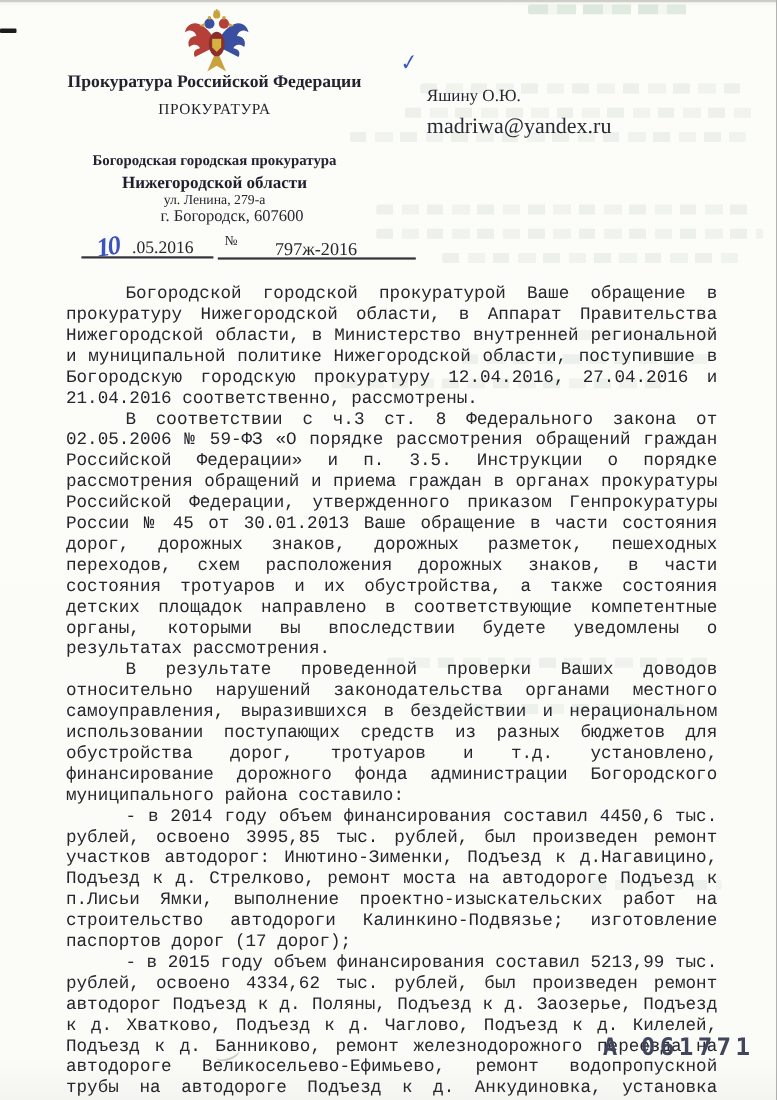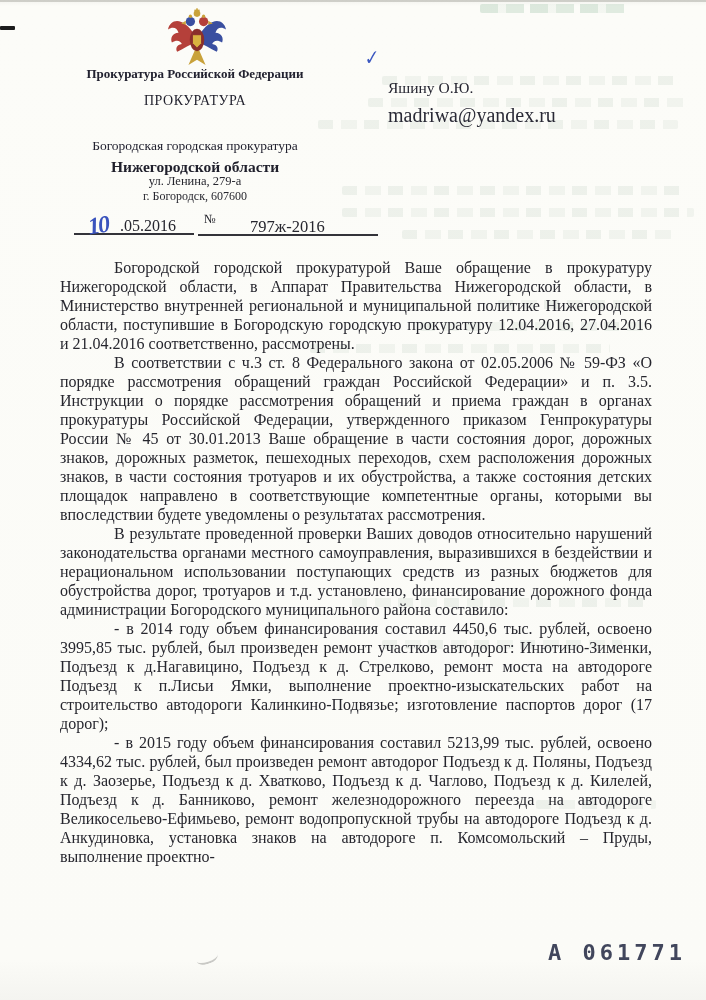--- a/index.html
+++ b/index.html
@@ -11,26 +11,26 @@
     color:#26262e;
   }
   .scan-top-edge { position:absolute; left:0; top:0; width:706px; height:2px; background:rgba(175,175,168,.55); }
   .edge-mark { position:absolute; left:0; top:26px; width:15px; height:4px; background:#1c1c1c; border-radius:1px; }
 
   
   .emblem { position:absolute; left:164px; top:7px; width:66px; height:62px; }
 
   
   .letterhead { position:absolute; left:38px; top:66px; width:314px; text-align:center; }
-  .lh-fed   { position:absolute; left:0; top:0;   width:100%; font-size:13px; font-weight:bold; color:#222230; }
+  .lh-fed   { position:absolute; left:0; top:0;   width:100%; font-size:16px; font-weight:bold; color:#222230; }
   .lh-main  { position:absolute; left:0; top:27px; width:100%; font-size:14px; font-weight:normal; letter-spacing:.5px; color:#1f1f2b; }
   .lh-reg   { position:absolute; left:0; top:47px; width:100%; font-size:15.5px; font-weight:bold; color:#1f1f2b;margin-top:45px; }
-  .lh-local { position:absolute; left:0; top:72px; width:100%; font-size:13.5px; font-weight:normal; color:#222230; }
+  .lh-local { position:absolute; left:0; top:72px; width:100%; font-size:13.5px; font-weight:bold; color:#222230; }
   .lh-addr1 { position:absolute; left:0; top:108px; width:100%; font-size:12.5px; }
-  .lh-addr2 { position:absolute; left:0; top:123px; width:100%; font-size:12px; }
+  .lh-addr2 { position:absolute; left:16px; top:123px; width:100%; font-size:15px; }
 
   
   .addressee { position:absolute; left:360px; top:44px; width:300px; }
   .checkmark { position:absolute; left:4px; top:2px; font-size:19px; color:#3a56c0;
                transform:rotate(-12deg) skewX(-8deg); font-family:"DejaVu Sans",sans-serif; }
   .addr-name { position:absolute; left:28px; top:10px; font-size:15.5px; color:#242430;margin-top:25px; }
   .addr-email{ position:absolute; left:28px; top:60px; font-size:20px; color:#2a2a36; }
 
   
   .dateline { position:absolute; left:58px; top:212px; width:300px; height:36px; }
@@ -38,21 +38,21 @@
   .rule-b { position:absolute; left:140px; top:22px; width:180px; height:2px; background:#33333a; }
   .hw-day { position:absolute; left:30px; top:0px; font-size:24px; font-style:italic; color:#3a53bd;
             transform:rotate(-9deg); font-weight:bold; letter-spacing:-2px; }
   .date-printed { position:absolute; left:62px; top:5px; font-size:16px; color:#26262e; }
   .no-sign { position:absolute; left:146px; top:0px; font-size:12.5px; color:#26262e; }
   .doc-number { position:absolute; left:192px; top:5px; font-size:16.5px; color:#26262e;font-family:Liberation Serif, serif; }
 
   
   .body-text { position:absolute; left:60px; top:258px; width:592px;
                font-size:16px; line-height:19px; text-align:justify; }
-  .body-text p { margin:0; text-indent:54px; }
+  .body-text p { margin:0; text-indent:54px;font-family:Liberation Mono, monospace; }
 
   
   .stamp { position:absolute; left:548px; top:940px; font-family:"DejaVu Sans Mono",monospace;
            font-size:22px; font-weight:600; letter-spacing:4px; color:#41465c; }
 
   
   .ghost { position:absolute; height:9px; opacity:.5; filter:blur(.6px); border-radius:2px;
     background:repeating-linear-gradient(90deg, rgba(120,152,130,.22) 0 15px, rgba(120,152,130,0) 15px 23px,
                rgba(120,152,130,.17) 23px 39px, rgba(120,152,130,0) 39px 46px); }
   .ghost.strong { opacity:.8; background:repeating-linear-gradient(90deg, rgba(120,170,135,.3) 0 18px,

